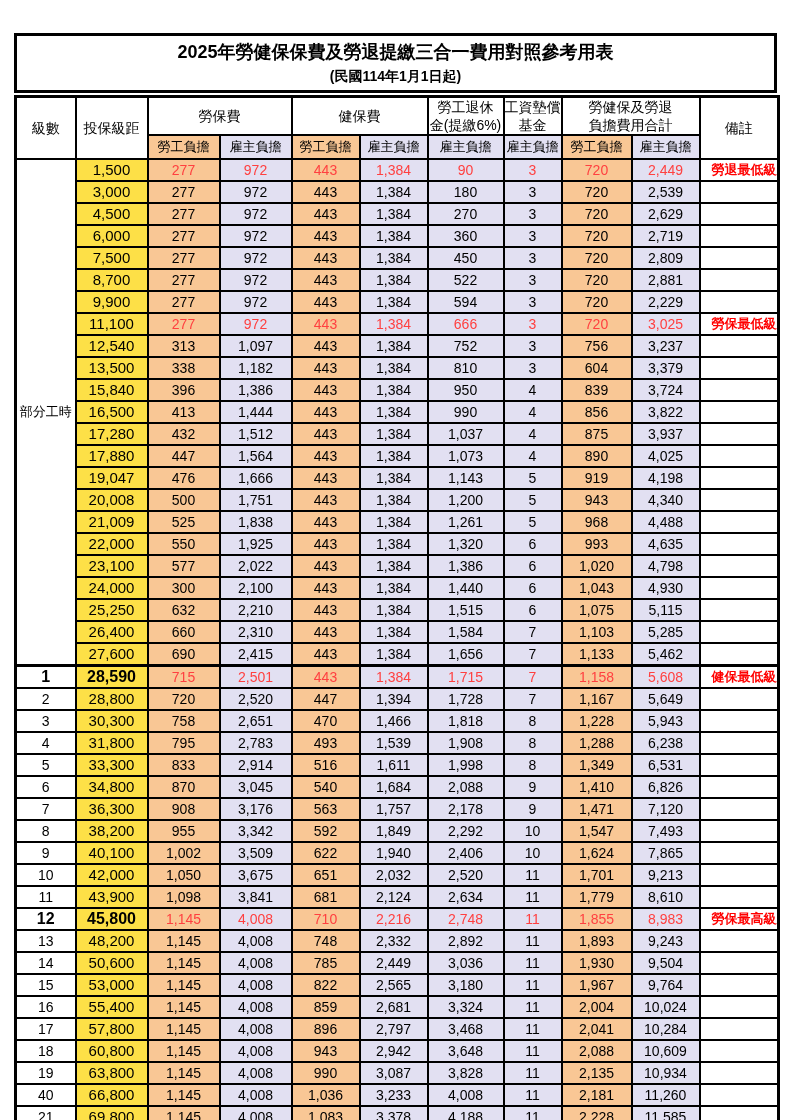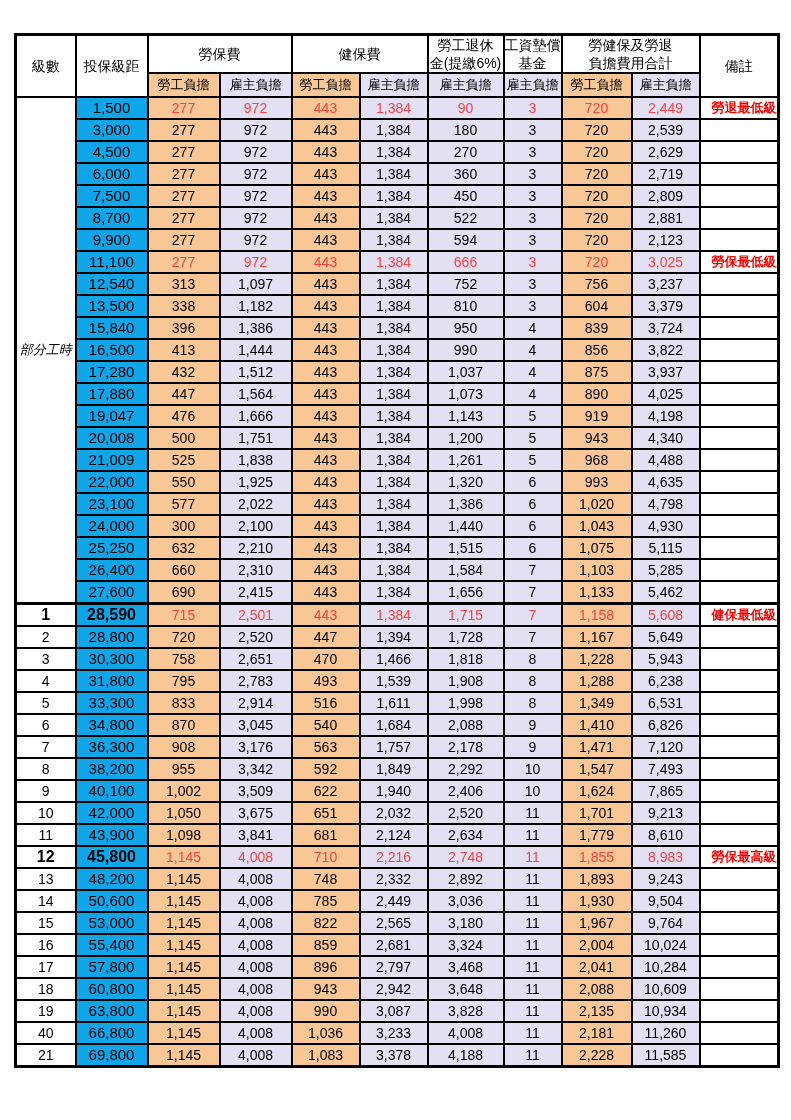--- a/index.html
+++ b/index.html
@@ -12,32 +12,36 @@
   table{border-collapse:collapse;table-layout:fixed;width:763px;border:3px solid #000;}
   th,td{border:2px solid #000;text-align:center;vertical-align:middle;padding:0;overflow:hidden;white-space:nowrap;box-sizing:border-box;}
   thead th{font-weight:normal;background:#fff;font-size:14px;}
   tr.grouprow th{height:37px;line-height:18px;}
   th.two-line{white-space:pre-line;text-align:center;}
   tr.subrow th{height:24px;font-size:13px;line-height:16px;}
   th.labor,td.labor{background:var(--labor-fill);}
   th.employer,td.employer{background:var(--employer-fill);}
   tbody td{height:22px;font-size:14px;line-height:20px;}
   td.level{background:#fff;}
-  td.bracket{background:#0ea5e9;font-size:15px;}
-  td.part-time{font-size:13px;letter-spacing:0px;font-style:italic;}
+  td.bracket{background:#fde047;font-size:15px;}
+  td.part-time{font-size:13px;letter-spacing:0px;}
   tr.bold-row td.bracket,tr.bold-row td.level{font-weight:bold;font-size:16px;}
   tr.red-row td.val{color:var(--highlight-red);}
   td.remark{background:#fff;color:var(--remark-red);font-size:13px;font-weight:bold;padding:0 11px;}
   tr.section td{border-top-width:3px;}
 </style>
 </head>
 <body>
 
 <div class="sheet">
 
+  <div class="title-box">
+    <div class="title">2025年勞健保保費及勞退提繳三合一費用對照參考用表</div>
+    <div class="subtitle">(民國114年1月1日起)</div>
+  </div>
 
   <table>
     <colgroup>
       <col style="width:60px">
         <col style="width:72px">
       <col style="width:72px">
         <col style="width:72px">
       <col style="width:68px">
         <col style="width:68px">
       <col style="width:76px">
@@ -147,21 +151,21 @@
         </tr>
         <tr>
           <td class="bracket">9,900</td>
           <td class="val labor">277</td>
           <td class="val employer">972</td>
           <td class="val labor">443</td>
           <td class="val employer">1,384</td>
           <td class="val employer">594</td>
           <td class="val employer">3</td>
           <td class="val labor">720</td>
-          <td class="val employer">2,123</td>
+          <td class="val employer">2,229</td>
           <td class="remark"></td>
         </tr>
         <tr class="red-row">
           <td class="bracket">11,100</td>
           <td class="val labor">277</td>
           <td class="val employer">972</td>
           <td class="val labor">443</td>
           <td class="val employer">1,384</td>
           <td class="val employer">666</td>
           <td class="val employer">3</td>

